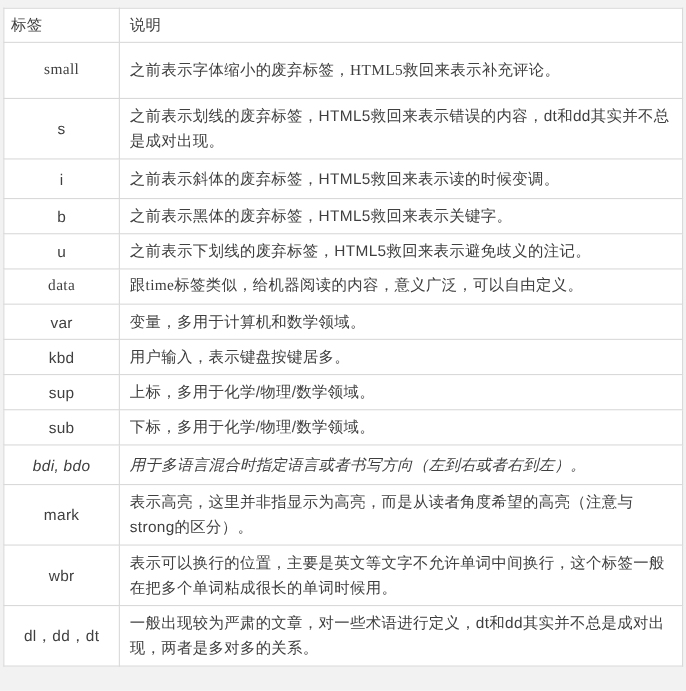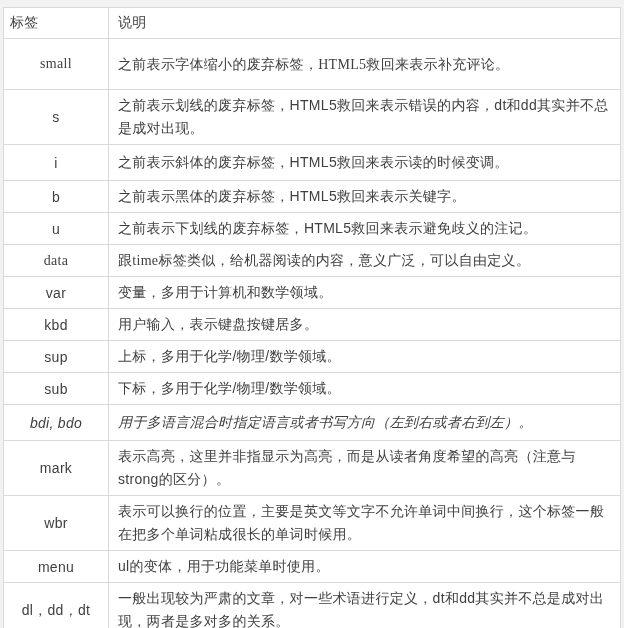--- a/index.html
+++ b/index.html
@@ -115,23 +115,19 @@
           <td class="desc-cell">用于多语言混合时指定语言或者书写方向（左到右或者右到左）。</td>
         </tr>
         <tr style="height: 51px;">
           <td class="tag-cell">mark</td>
           <td class="desc-cell">表示高亮，这里并非指显示为高亮，而是从读者角度希望的高亮（注意与strong的区分）。</td>
         </tr>
         <tr style="height: 50px;">
           <td class="tag-cell">wbr</td>
           <td class="desc-cell">表示可以换行的位置，主要是英文等文字不允许单词中间换行，这个标签一般在把多个单词粘成很长的单词时候用。</td>
         </tr>
-        <tr style="height: 28px;">
-          <td class="tag-cell">menu</td>
-          <td class="desc-cell">ul的变体，用于功能菜单时使用。</td>
-        </tr>
         <tr style="height: 45px;">
           <td class="tag-cell">dl，dd，dt</td>
           <td class="desc-cell">一般出现较为严肃的文章，对一些术语进行定义，dt和dd其实并不总是成对出现，两者是多对多的关系。</td>
         </tr>
       </tbody>
   </table>
 </div>
 
 </body></html>

